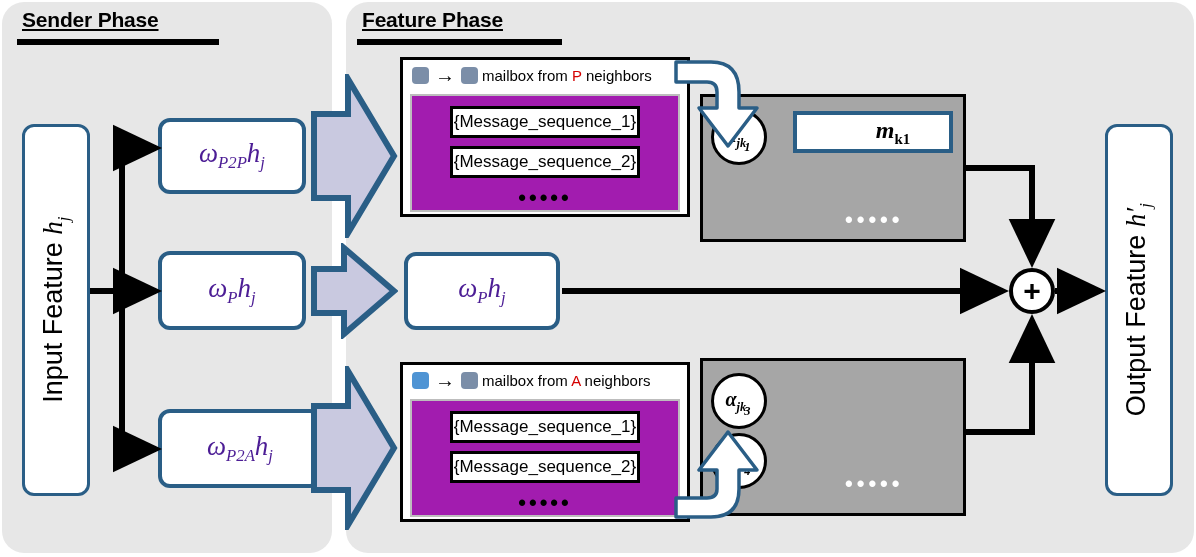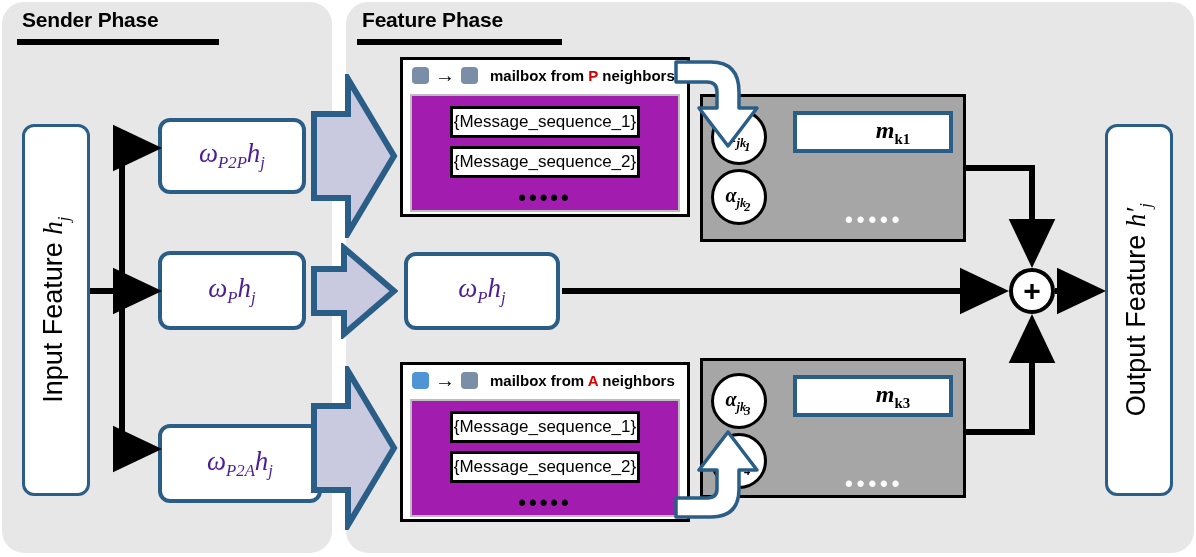--- a/index.html
+++ b/index.html
@@ -5,21 +5,21 @@
   html,body{margin:0;padding:0;background:#ffffff;}
   body{width:1196px;height:557px;font-family:"Liberation Sans",sans-serif;}
   #stage{position:relative;width:1196px;height:557px;overflow:hidden;background:#fff;}
 
   
   .phase-panel{position:absolute;background:#e7e7e7;border-radius:22px;}
   #sender-panel{left:2px;top:2px;width:330px;height:551px;}
   #receiver-panel{left:346px;top:2px;width:848px;height:551px;}
 
   .phase-title{position:absolute;font-weight:bold;font-size:21px;color:#000;
-               letter-spacing:-0.2px;white-space:nowrap;}
+               letter-spacing:-0.2px;white-space:nowrap;text-decoration:underline;}
   .phase-rule{position:absolute;background:#000;height:6px;}
 
   
   .bluebox{position:absolute;background:#fff;border:4px solid #2a5e86;
            border-radius:12px;box-sizing:border-box;
            display:flex;align-items:center;justify-content:center;}
   .bluebox .m{font-family:"Liberation Serif",serif;font-style:italic;font-size:27px;color:#4c1d95;}
   .bluebox .m sub{font-size:0.62em;font-style:italic;}
 
   
@@ -33,21 +33,21 @@
   .chev{position:absolute;}
 
   
   .mailbox{position:absolute;background:#fff;border:3px solid #000;box-sizing:border-box;}
   .mb-head{position:absolute;left:0;top:0;right:0;height:30px;display:flex;align-items:center;
            padding-left:9px;box-sizing:border-box;}
   .sq{width:17px;height:17px;border-radius:4px;display:inline-block;flex:0 0 auto;}
   .sq.gray{background:#7b8ea8;}
   .sq.blue{background:#4f94d4;}
   .mb-arrow{margin:0 6px;font-size:20px;line-height:1;color:#000;font-weight:bold;}
-  .mb-label{font-size:15px;font-weight:bold;color:#000;white-space:nowrap;margin-left:12px;}
+  .mb-label{font-size:15px;font-weight:normal;color:#000;white-space:nowrap;margin-left:4px;}
   .mb-label .hl{color:#d40000;}
   .mb-body{position:absolute;left:7px;right:7px;background:#a21caf;
            border:2px solid #bdbdbd;box-sizing:border-box;
            display:flex;flex-direction:column;align-items:center;}
   .msg{background:#fff;border:3px solid #000;box-sizing:border-box;
        display:flex;align-items:center;justify-content:center;
        font-size:17px;color:#000;font-family:"Liberation Sans",sans-serif;}
   .dots-dark{letter-spacing:3px;font-size:22px;font-weight:bold;color:#000;line-height:12px;}
 
   
@@ -98,21 +98,21 @@
       <span>ω</span><sub>P2P</sub><span>h</span><sub>j</sub>
     </span>
   </div>
 
   <div class="bluebox" style="left:158px;top:251px;width:148px;height:79px;">
     <span class="m">
       <span>ω</span><sub>P</sub><span>h</span><sub>j</sub>
     </span>
   </div>
 
-  <div class="bluebox" style="left:158px;top:409px;width:164px;height:79px;margin-top:15px;">
+  <div class="bluebox" style="left:158px;top:409px;width:164px;height:79px;">
     <span class="m">
       <span>ω</span><sub>P2A</sub><span>h</span><sub>j</sub>
     </span>
   </div>
 
   <svg class="chev" style="left:310px;top:74px;width:88px;height:164px;" viewBox="0 0 88 164">
     <polygon points="4,40 38,40 38,5 84,82 38,159 38,124 4,124" fill="#c9c9e0" stroke="#2a5e86" stroke-width="6" stroke-linejoin="miter"></polygon>
   </svg>
 
   <svg class="chev" style="left:310px;top:243px;width:88px;height:96px;" viewBox="0 0 88 96">
@@ -162,38 +162,32 @@
       <div class="msg" style="margin-top:10px;width:190px;height:32px;">{Message_sequence_1}</div>
       <div class="msg" style="margin-top:8px;width:190px;height:32px;">{Message_sequence_2}</div>
       <div class="dots-dark" style="margin-top:14px;">•••••</div>
     </div>
   </div>
 
   <div class="attn" style="left:700px;top:94px;width:266px;height:148px;">
     <div class="circ" style="left:8px;top:12px;">
       <span><span>α</span><sub>jk</sub><sub style="position:relative;left:-2px;top:4px;">1</sub></span>
     </div>
-    <div class="circ" style="left:8px;top:72px;">
-      <span><span>α</span><sub>jk</sub><sub style="position:relative;left:-2px;top:4px;">2</sub></span>
-    </div>
     <div class="mbox" style="left:90px;top:14px;width:160px;height:42px;">
       <span><span>m</span><sub>k1</sub></span>
     </div>
     <div class="dots-white" style="left:142px;top:118px;">•••••</div>
   </div>
 
-  <div class="attn" style="left:700px;top:358px;width:266px;height:140px;">
+  <div class="attn" style="left:700px;top:358px;width:266px;height:158px;">
     <div class="circ" style="left:8px;top:12px;">
       <span><span>α</span><sub>jk</sub><sub style="position:relative;left:-2px;top:4px;">3</sub></span>
     </div>
     <div class="circ" style="left:8px;top:72px;">
       <span><span>α</span><sub>jk</sub><sub style="position:relative;left:-2px;top:4px;">4</sub></span>
-    </div>
-    <div class="mbox" style="left:90px;top:14px;width:160px;height:42px;">
-      <span><span>m</span><sub>k3</sub></span>
     </div>
     <div class="dots-white" style="left:142px;top:118px;">•••••</div>
   </div>
 
   <div id="plus" style="left:1009px;top:268px;">+</div>
 
   <div class="featbar" style="left:1105px;top:124px;width:68px;height:372px;">
     <span>
       <span>Output Feature</span>
       <i><span>h</span><span>′</span><sub>j</sub></i>

